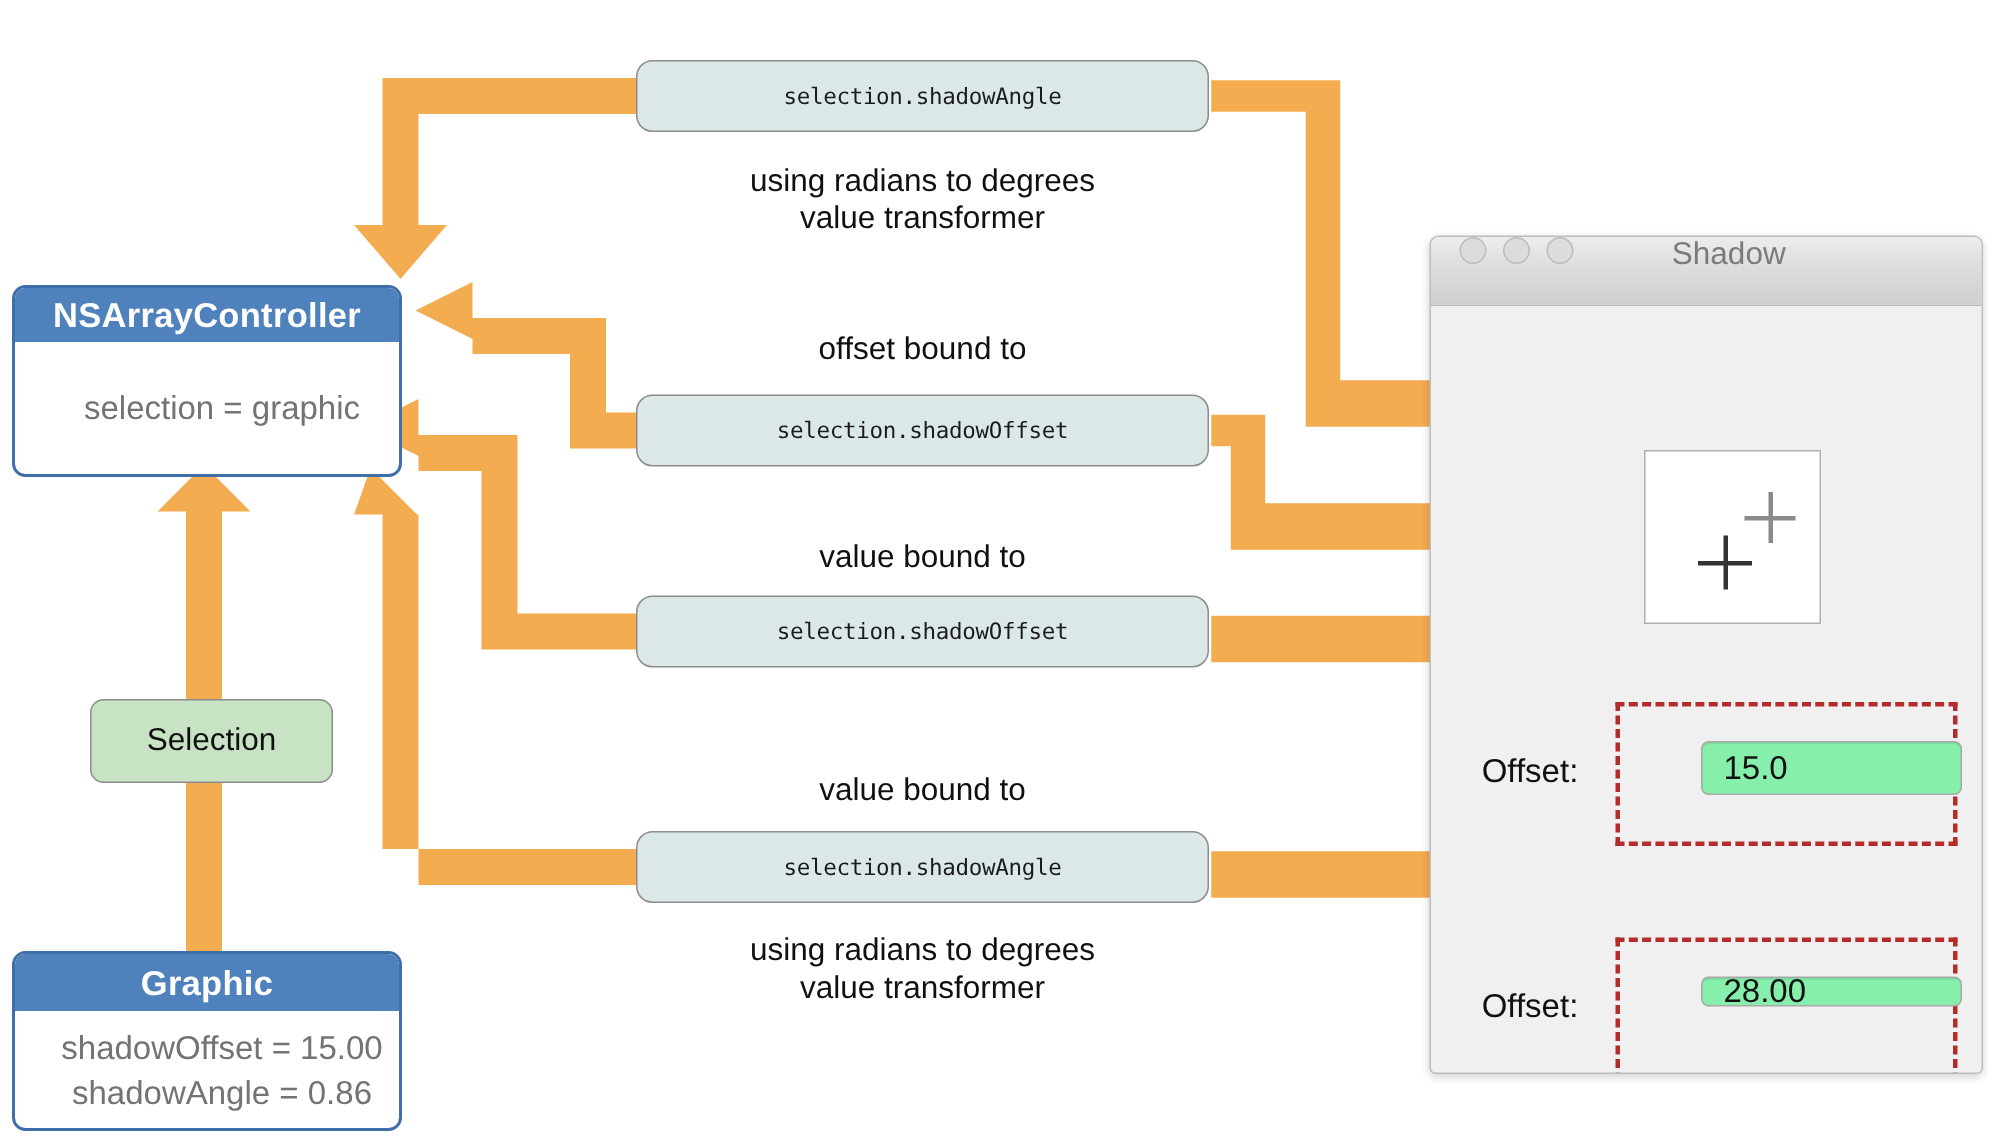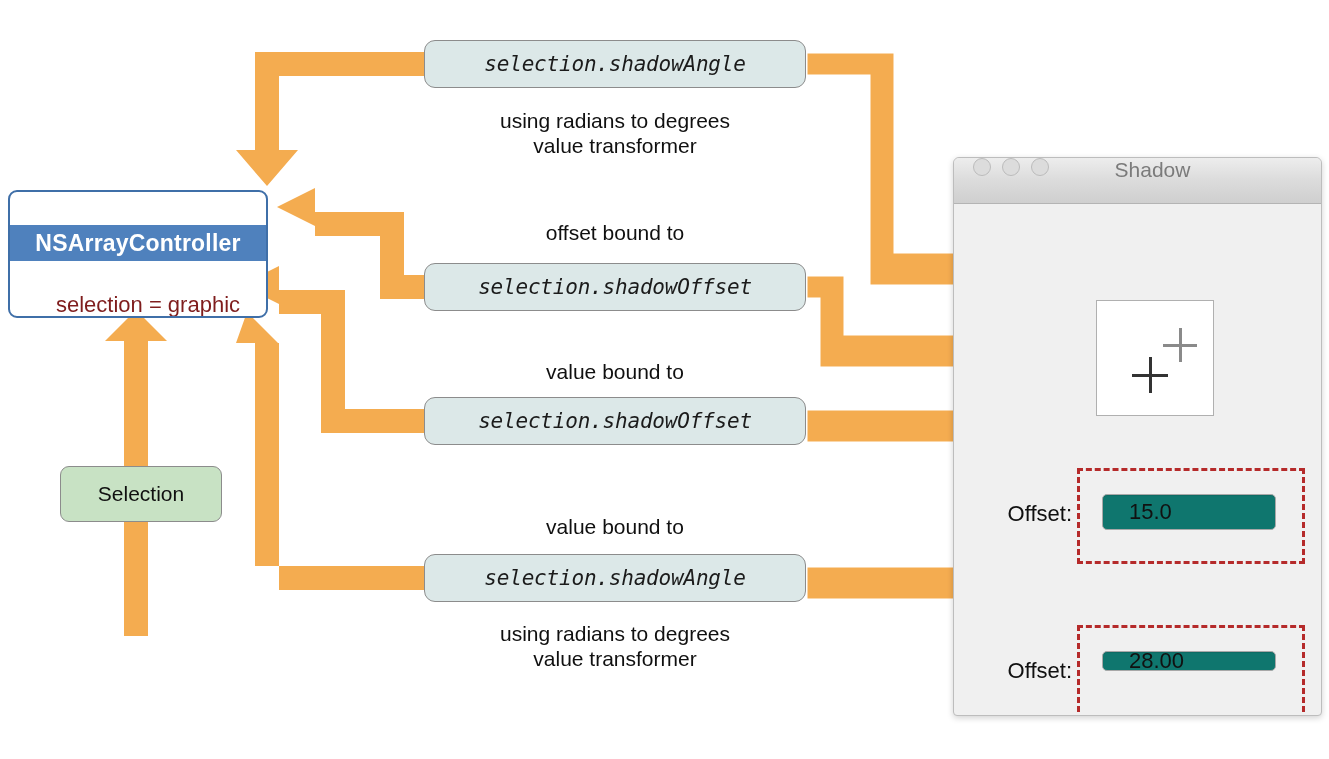--- a/index.html
+++ b/index.html
@@ -13,32 +13,32 @@
 
   
   .node{position:absolute;box-sizing:border-box;}
 
   .objbox{
     border:2px solid #3F6FA8;border-radius:9px;background:#ffffff;
     overflow:hidden;
   }
   .objbox .hdr{
     background:#4F81BD;color:#ffffff;font-weight:bold;
-    text-align:center;letter-spacing:.2px;margin-top:33px;
+    text-align:center;letter-spacing:.2px;
   }
   .objbox .body{
-    text-align:left;color:#7f1d1d;padding-left:20px;
+    text-align:left;color:#737373;padding-left:20px;
   }
   .objbox .body div{white-space:nowrap;}
 
   .bindbox{
     background:#DCE8E8;border:1.5px solid #8C8C8C;border-radius:11px;
     display:flex;align-items:center;justify-content:center;
     font-family:"DejaVu Sans Mono","Liberation Mono",monospace;
-    font-size:21px;color:#1b1b1b;letter-spacing:-0.2px;font-style:italic;
+    font-size:15px;color:#1b1b1b;letter-spacing:-0.2px;
   }
 
   .selbox{
     background:#C8E2C4;border:1.5px solid #8C8C8C;border-radius:9px;
     display:flex;align-items:center;justify-content:center;
     font-size:21px;color:#101010;
   }
 
   .caption{
     position:absolute;text-align:center;color:#101010;font-size:21px;
@@ -74,31 +74,31 @@
   .winbody{position:absolute;left:0;top:46px;right:0;bottom:0;}
 
   .preview{
     position:absolute;background:#ffffff;border:1px solid #B0B0B0;
     box-sizing:border-box;
   }
   .cross{position:absolute;}
   .cross .h{position:absolute;height:3px;width:100%;top:50%;margin-top:-1.5px;}
   .cross .v{position:absolute;width:3px;height:100%;left:50%;margin-left:-1.5px;}
 
-  .fieldlabel{position:absolute;font-size:22px;color:#101010;text-align:right;}
+  .fieldlabel{position:absolute;font-size:22px;color:#101010;text-align:center;}
   .dashbox{
     position:absolute;box-sizing:border-box;
     border:3px dashed #B52A2A;
   }
   .textfield{
     position:absolute;box-sizing:border-box;
-    background:#0f766e;border:1px solid #A8A8A8;border-radius:5px;
+    background:#86efac;border:1px solid #A8A8A8;border-radius:5px;
     box-shadow:inset 0 1px 1px rgba(0,0,0,.10);
     display:flex;align-items:center;
-    padding-left:26px;font-size:22px;color:#111111;
+    padding-left:14px;font-size:22px;color:#111111;margin-left:32px;
   }
 </style>
 </head>
 <body>
 
 <div id="stage">
 
   <svg id="arrows" viewBox="0 0 1329 759" width="1329" height="759">
     <defs>
       <style>
@@ -126,20 +126,27 @@
     <path class="ar" d="M806,566 L1022,566 L1022,546 L1074,583 L1022,620 L1022,600 L806,600 Z"></path>
   </svg>
 
   <div class="node objbox" style="left:8px;top:190px;width:260px;height:128px;">
     <div class="hdr" style="height:36px;line-height:36px;font-size:23px;">NSArrayController</div>
     <div class="body" style="height:88px;display:flex;align-items:center;justify-content:center;font-size:22px;">
       <div>selection = graphic</div>
     </div>
   </div>
 
+  <div class="node objbox" style="left:8px;top:634px;width:260px;height:120px;">
+    <div class="hdr" style="height:38px;line-height:38px;font-size:23px;">Graphic</div>
+    <div class="body" style="height:80px;display:flex;flex-direction:column;align-items:center;justify-content:center;font-size:22px;line-height:30px;">
+      <div>shadowOffset = 15.00</div>
+      <div>shadowAngle = 0.86</div>
+    </div>
+  </div>
 
   <div class="node selbox" style="left:60px;top:466px;width:162px;height:56px;">Selection</div>
 
   <div class="node bindbox" style="left:424px;top:40px;width:382px;height:48px;">selection.shadowAngle</div>
   <div class="caption" style="left:424px;top:108px;width:382px;">using radians to degrees
 value transformer</div>
 
   <div class="caption" style="left:424px;top:220px;width:382px;">offset bound to</div>
   <div class="node bindbox" style="left:424px;top:263px;width:382px;height:48px;">selection.shadowOffset</div>
 

